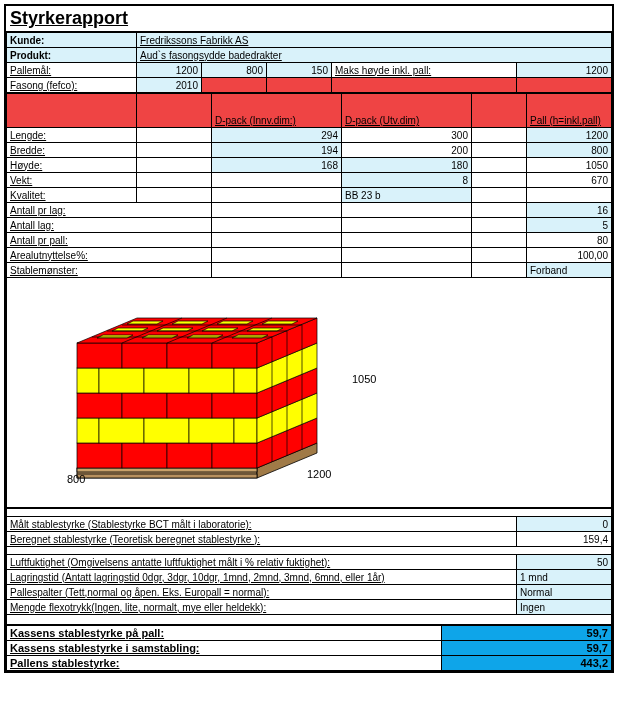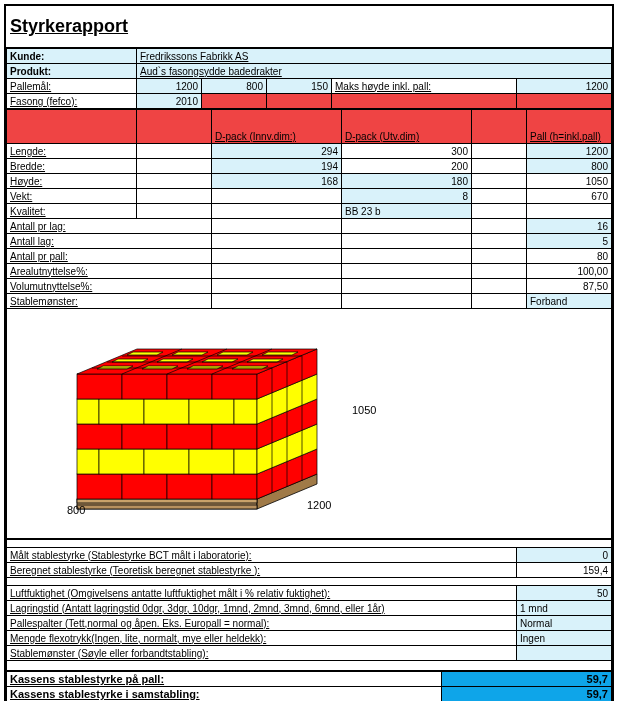--- a/index.html
+++ b/index.html
@@ -25,21 +25,21 @@
     padding: 1px 3px;
     height: 15px;
     overflow: hidden;
     white-space: nowrap;
     font-size: 10px;
   }
   .title {
     font-size: 18px;
     font-weight: bold;
     text-decoration: underline;
-    padding: 10px 4px;
+    padding: 2px 4px;
     border-bottom: 1px solid #000;
   }
   .bold { font-weight: bold; margin-top: 10px; }
   .und { text-decoration: underline; }
   .lblue { background: #d9f2fa; }
   .cyan { background: #0ea5e9; margin-top: 11px; }
   .gray { background: #ef4444; }
   .right { text-align: right; }
   .big { font-size: 11px; font-weight: bold; }
   .pallet-area {
@@ -179,27 +179,20 @@
           <td></td>
           <td></td>
       <td class="right">80</td>
     </tr>
     <tr>
       <td class="und" colspan="2">Arealutnyttelse%:</td>
       <td></td>
           <td></td>
           <td></td>
       <td class="right">100,00</td>
-    </tr>
-    <tr>
-      <td class="und" colspan="2">Volumutnyttelse%:</td>
-      <td></td>
-          <td></td>
-          <td></td>
-      <td class="right">87,50</td>
     </tr>
     <tr>
       <td class="und" colspan="2">Stablemønster:</td>
       <td></td>
           <td></td>
           <td></td>
       <td class="lblue">Forband</td>
     </tr>
   </tbody>
     </table>
@@ -323,24 +316,20 @@
     </tr>
     <tr>
       <td class="und">Pallespalter (Tett,normal og åpen. Eks. Europall = normal):</td>
       <td class="lblue">Normal</td>
     </tr>
     <tr>
       <td class="und">Mengde flexotrykk(Ingen, lite, normalt, mye eller heldekk):</td>
       <td class="lblue">Ingen</td>
     </tr>
     <tr>
-      <td class="und">Stablemønster (Søyle eller forbandtstabling):</td>
-      <td class="lblue"></td>
-    </tr>
-    <tr>
           <td colspan="2" style="height:10px"></td>
         </tr>
   </tbody>
     </table>
 
   <table>
     <colgroup>
         <col>
         <col style="width:170px">
       </colgroup>

